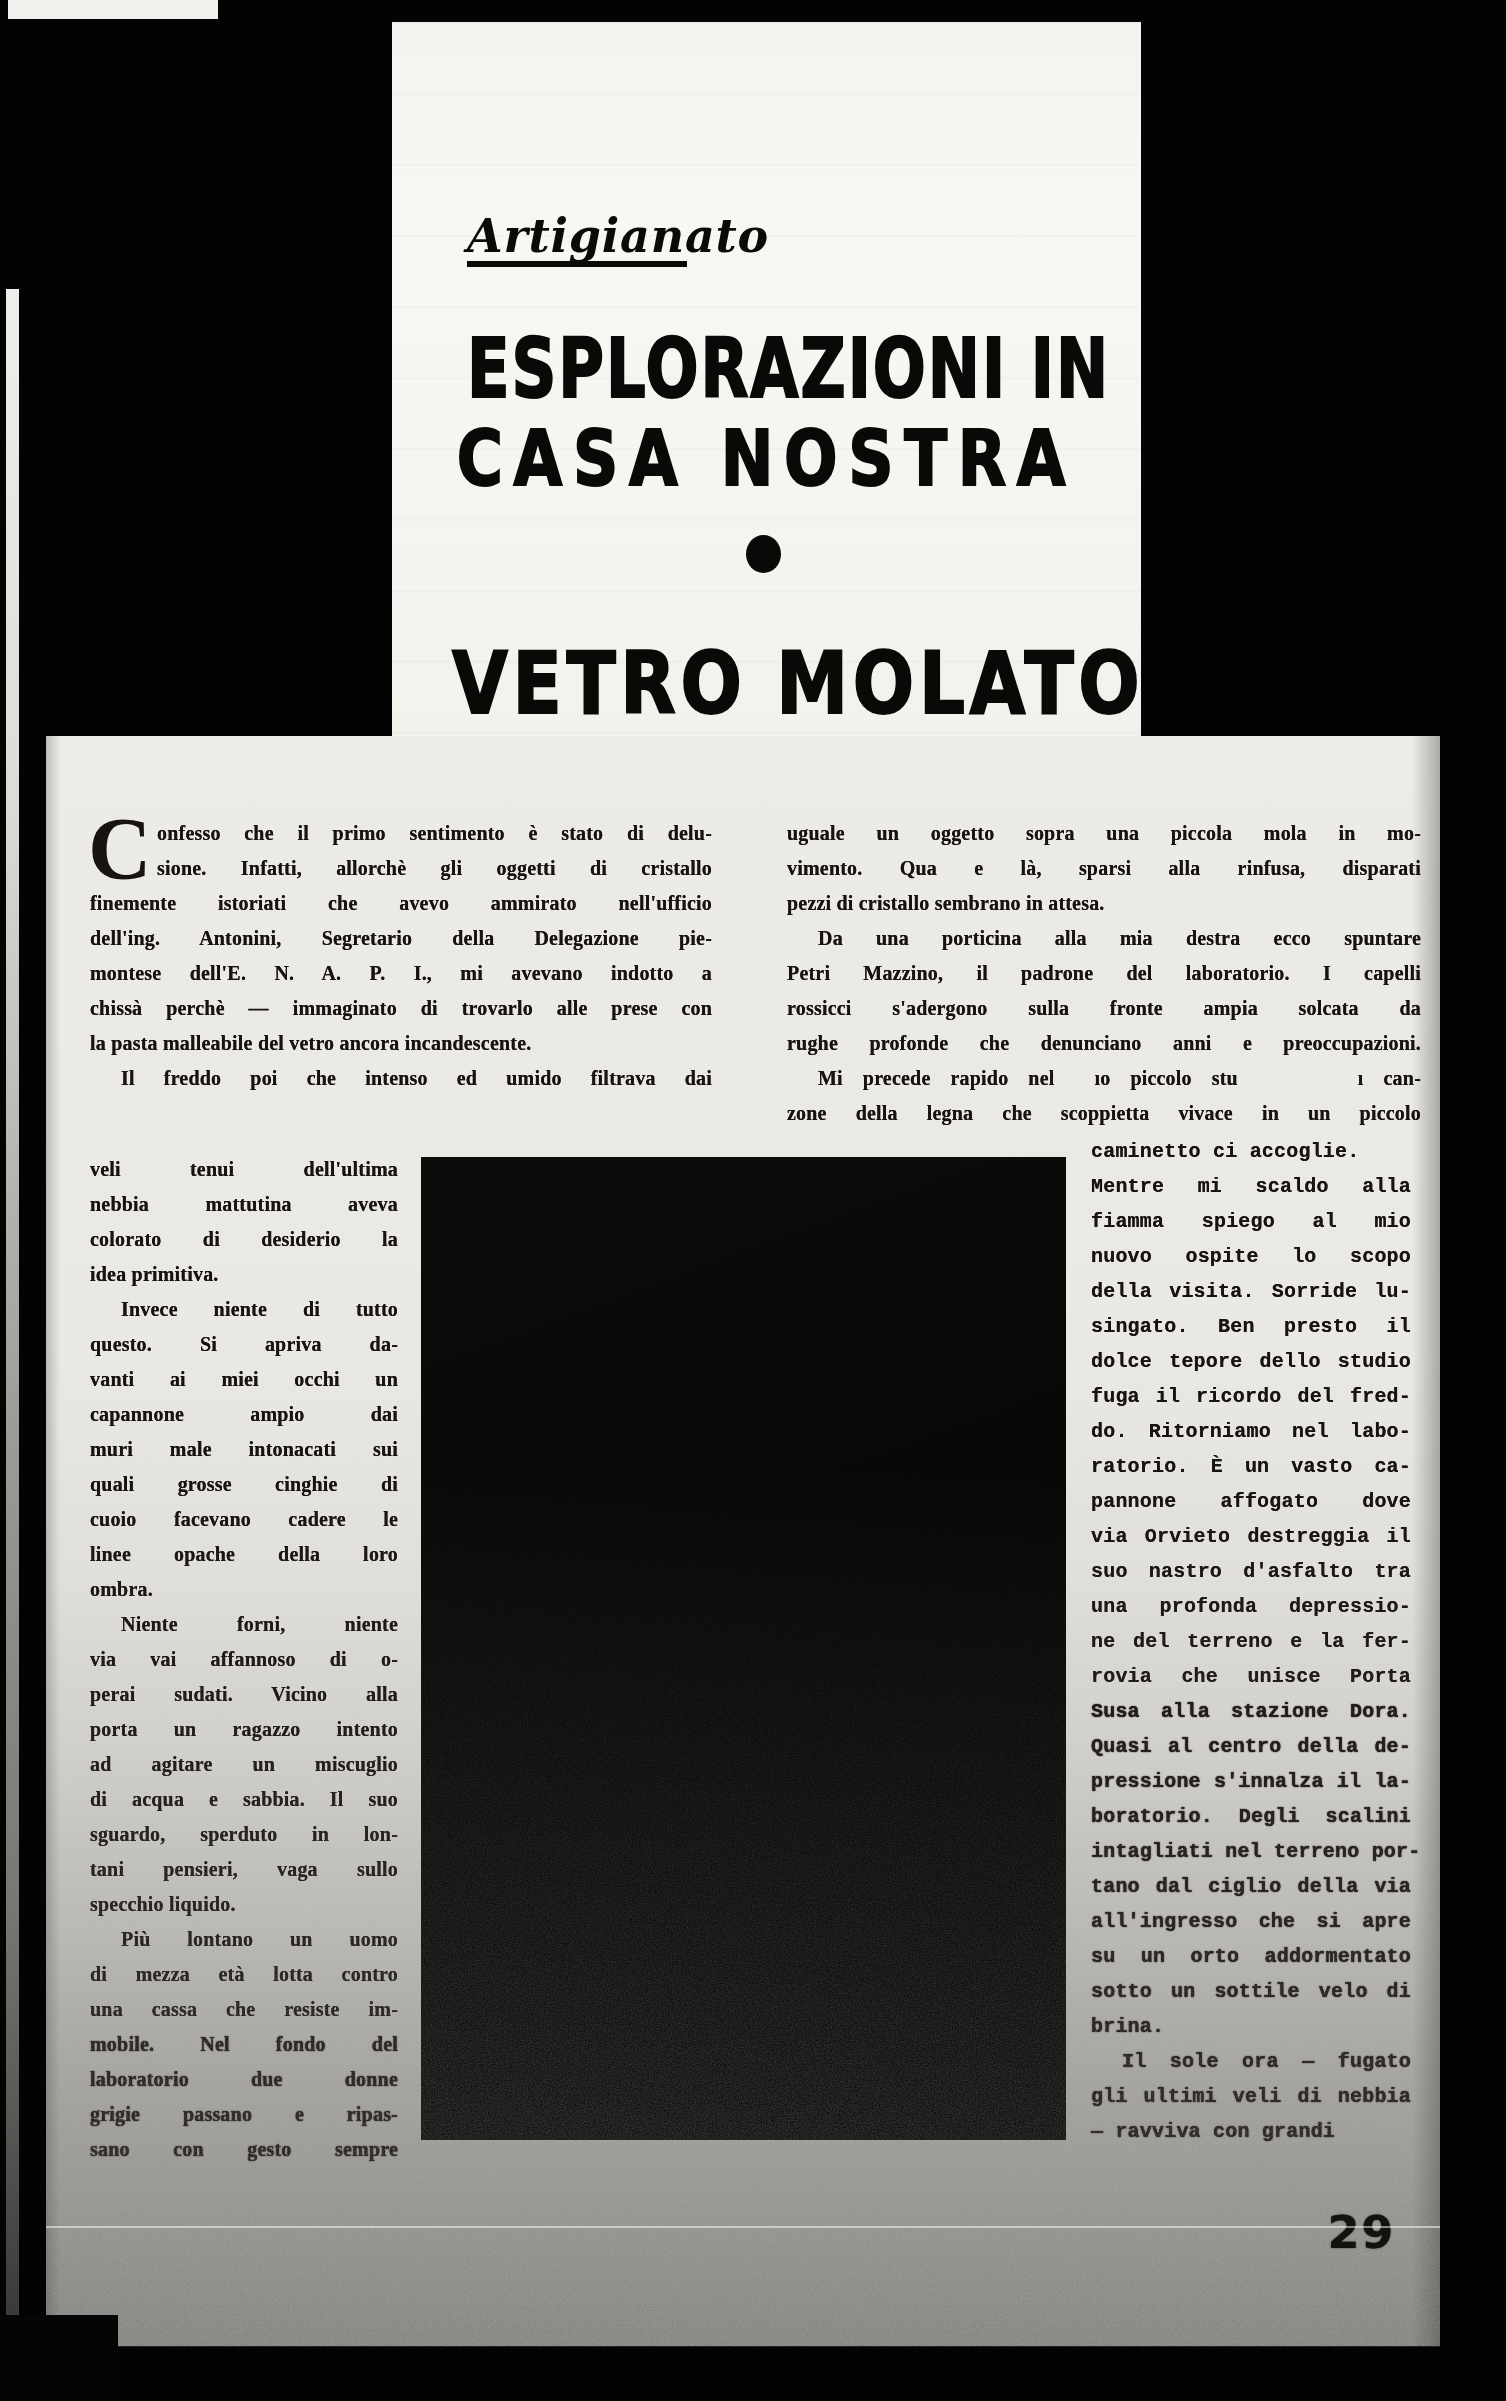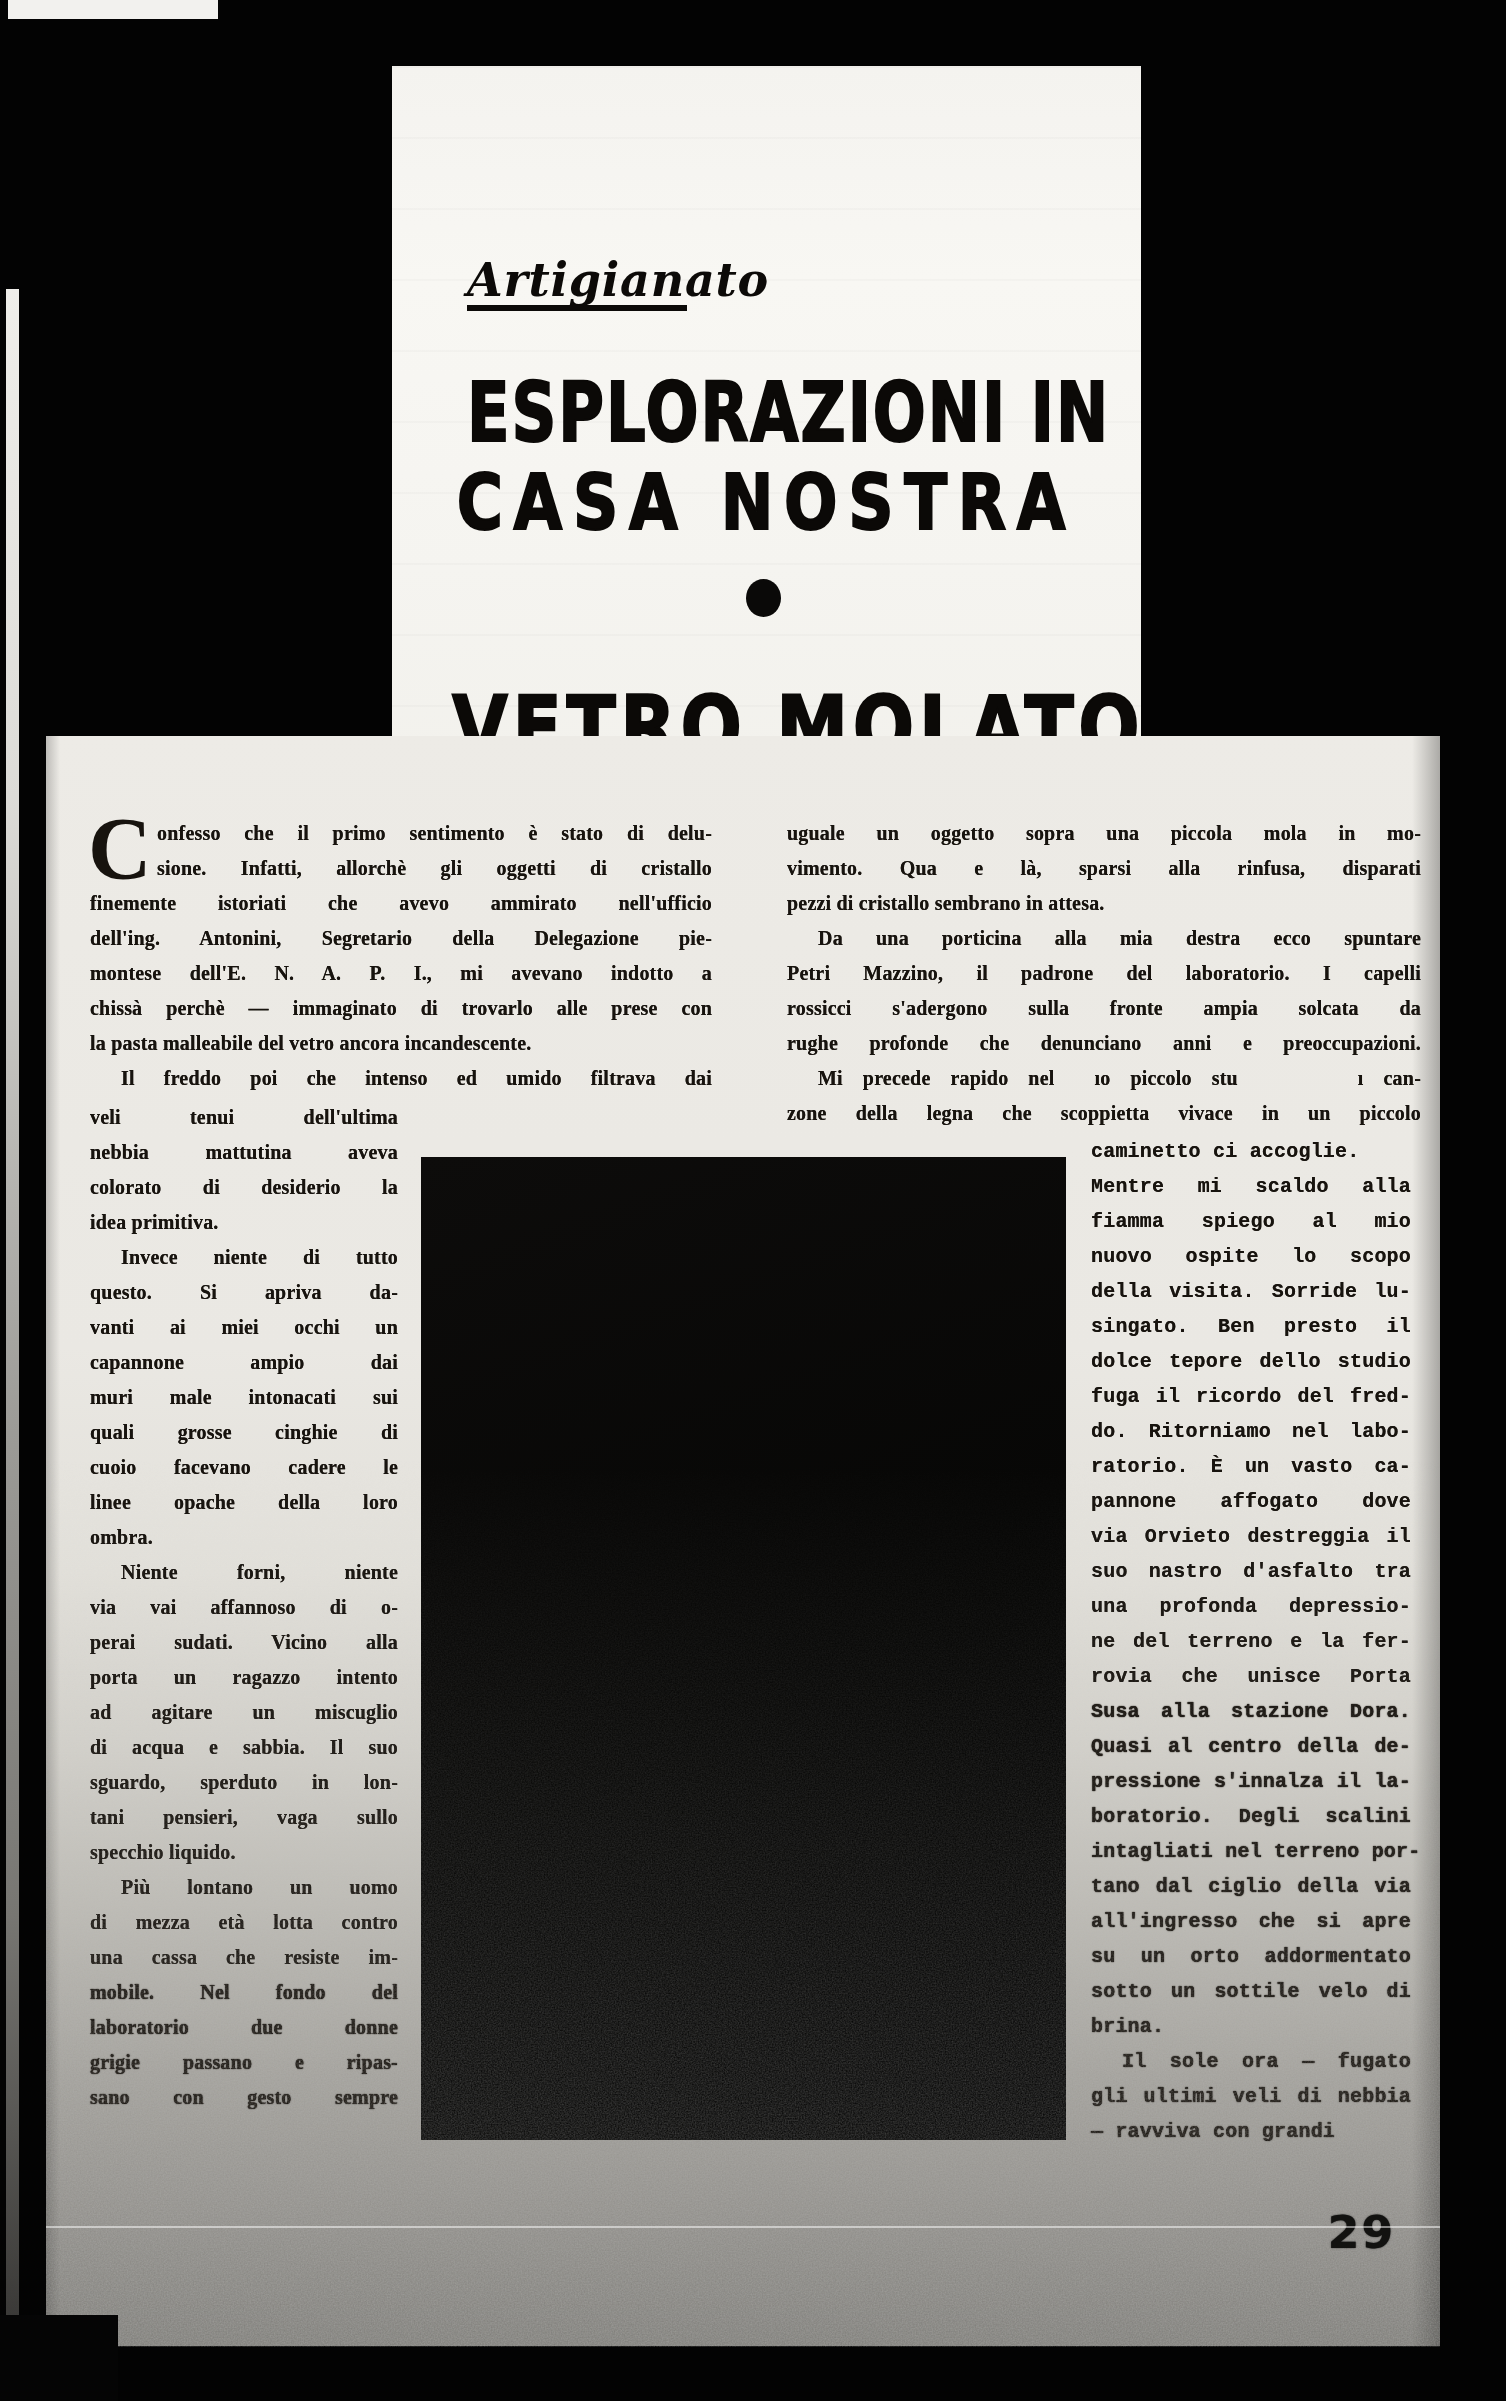--- a/index.html
+++ b/index.html
@@ -14,21 +14,20 @@
     background:linear-gradient(180deg,#efeeea 0%,#dcdbd7 25%,#9e9d99 55%,#777672 80%,#3a3937 100%);}
   .scratch{position:absolute;left:46px;top:2226px;width:1394px;height:2.4px;background:rgba(255,255,255,.5);z-index:9;}
   .corner-notch{position:absolute;left:0;top:2315px;width:118px;height:88px;background:#050505;z-index:8;}
 
   
   .panel-top{
     position:absolute;left:392px;top:22px;width:749px;height:716px;
     background:
       repeating-linear-gradient(180deg,rgba(0,0,0,0.018) 0 1.6px,rgba(255,255,255,0) 1.6px 71px),
       linear-gradient(180deg,#f4f3ef 0%,#f8f7f3 30%,#f5f4f0 70%,#f2f1ec 100%);
-    margin-top: 44px;
   }
   .kicker{
     position:absolute;left:75px;top:187px;
     font-family:"DejaVu Serif", serif;font-style:italic;font-weight:bold;
     font-size:46px;color:#0c0a08;letter-spacing:0.8px;
     transform:scaleY(1.02);
   }
   .kicker-rule{position:absolute;left:75px;top:239px;width:220px;height:5.5px;background:#0c0a08;}
   .headline{
     position:absolute;left:0;width:749px;text-align:center;
@@ -56,21 +55,21 @@
   .photo{
     position:absolute;left:421px;top:1157px;width:645px;height:983px;z-index:5;
     background:linear-gradient(160deg,#0d0c0b 0%,#060605 55%,#020202 100%);
   }
 
   
   .colblock{position:absolute;z-index:6;color:#17130e;font-weight:bold;
     font-size:20px;line-height:35px;letter-spacing:0.2px;
     text-shadow:0 0 0.5px rgba(23,19,14,.85);}
   .col-left-wide   {left:90px;top:816px;width:622px;}
-  .col-left-narrow {left:90px;top:1100px;width:308px;}
+  .col-left-narrow {left:90px;top:1152px;width:308px;}
   .col-right-wide  {left:787px;top:816px;width:634px;}
   .col-right-narrow{left:1091px;top:1134px;width:320px;font-family:Liberation Mono, monospace;}
   .tl{text-align:justify;text-align-last:justify;height:35px;overflow:visible;white-space:nowrap;}
   .tl.nj{text-align:center;text-align-last:left;}
   .tl.ind{text-indent:31px;}
   .tl.dc{padding-left:67px;}
   .tl.deg{text-shadow:0 0 1.3px rgba(23,19,14,.9),0 0 0.8px rgba(23,19,14,.9);}
   .dropcap{
     position:absolute;left:88px;top:813px;z-index:6;
     font-family:"Liberation Serif", serif;font-weight:bold;

